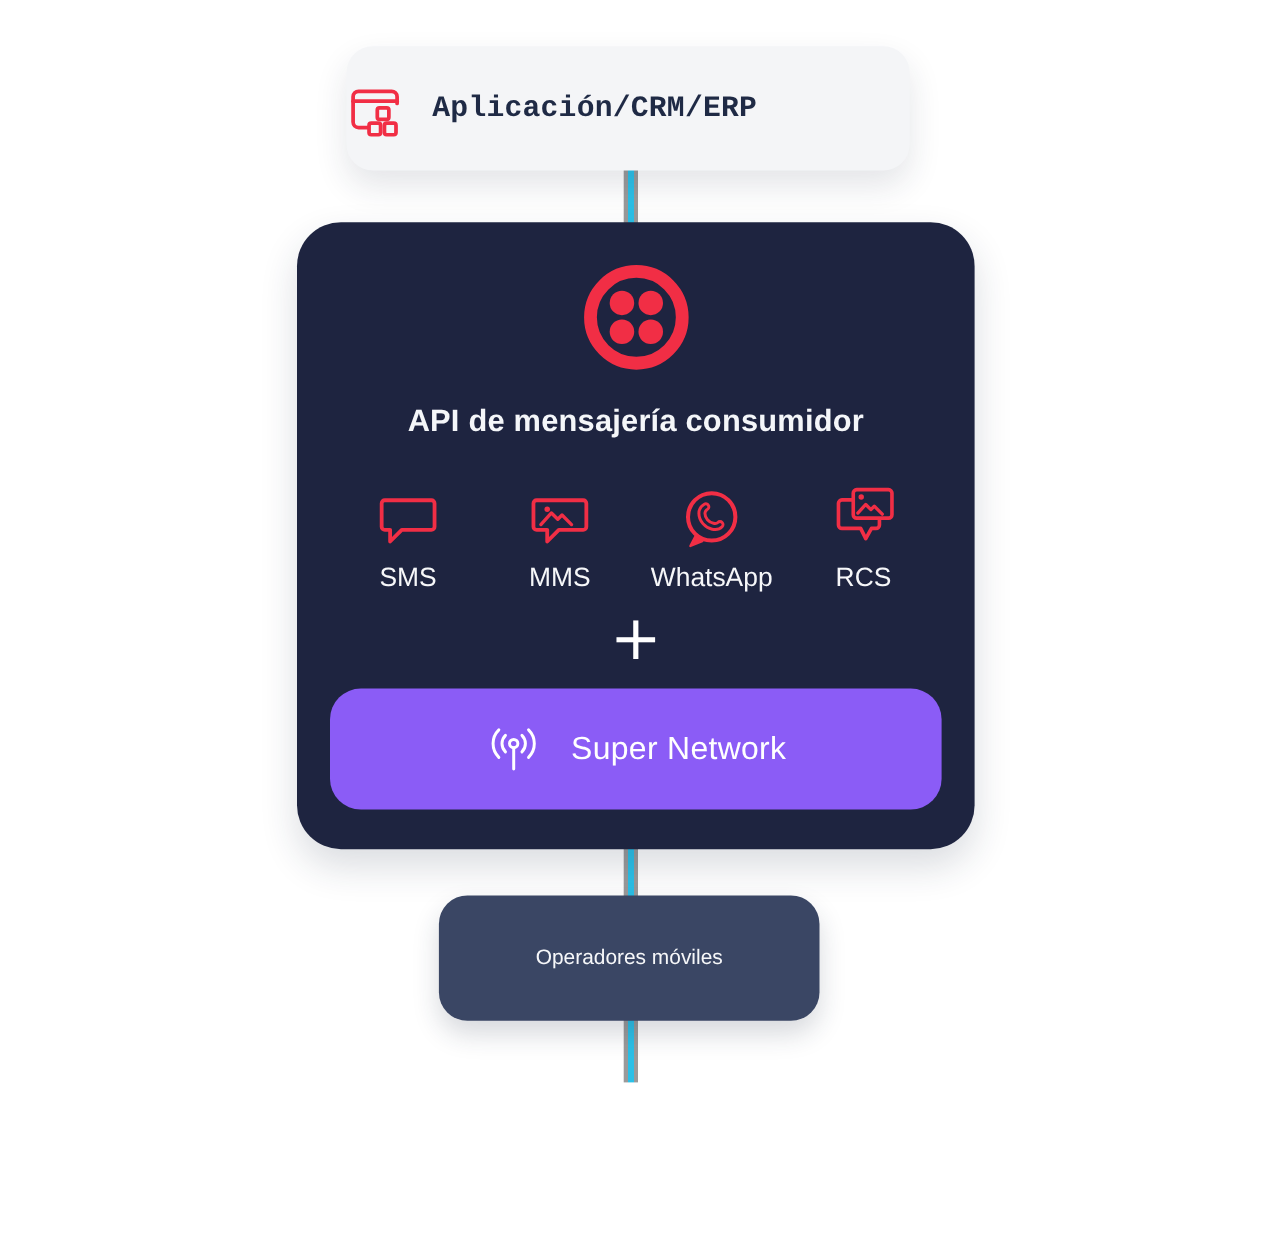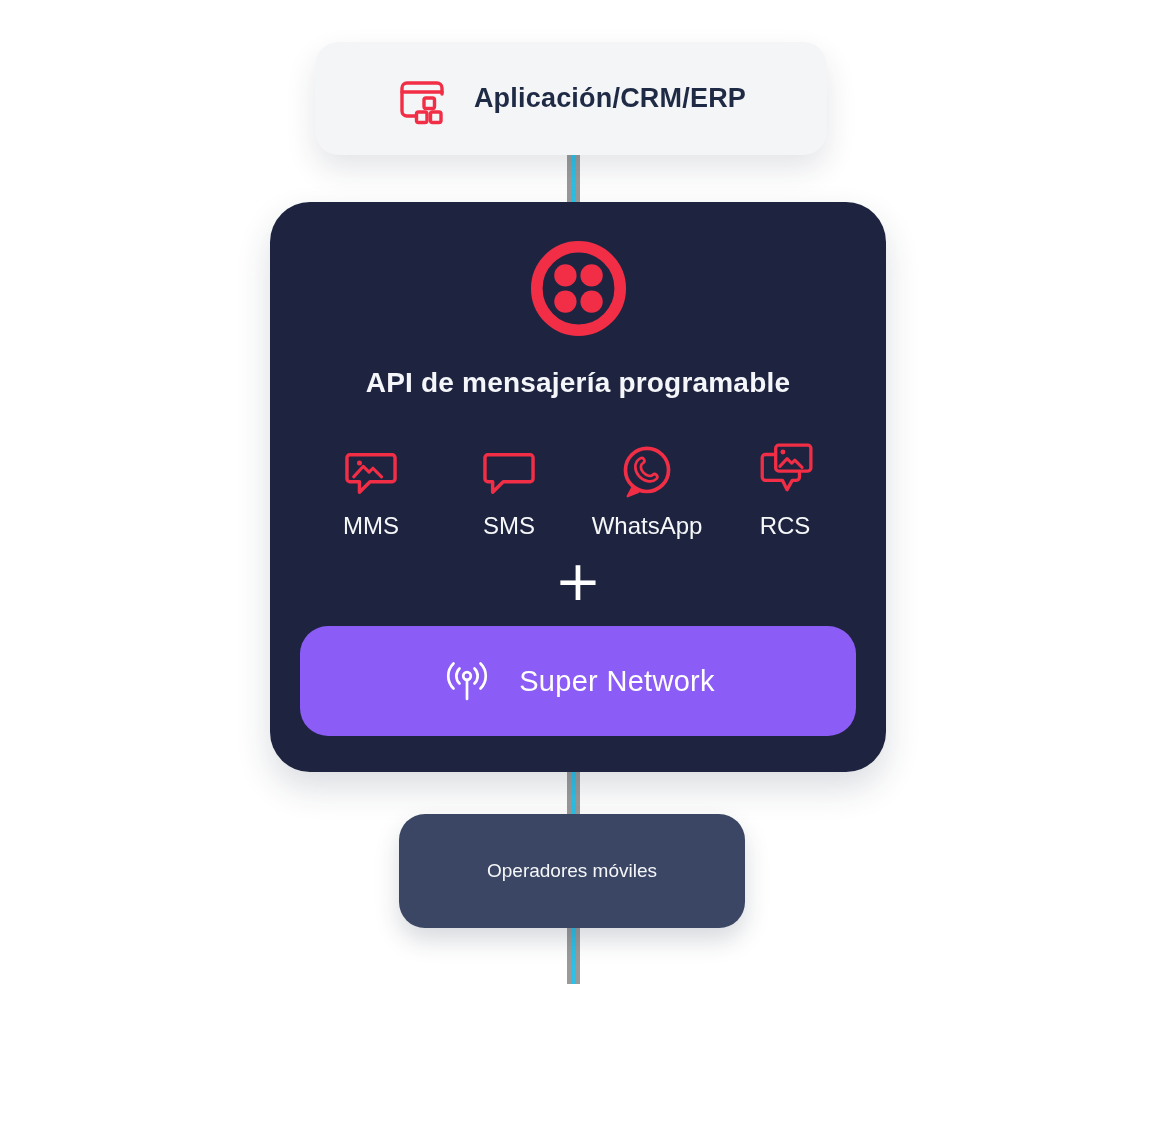--- a/index.html
+++ b/index.html
@@ -9,22 +9,22 @@
   
   .connector{position:absolute;left:567px;width:13px;z-index:0;
     background:linear-gradient(90deg,#9A9A9A 0 4px,#2BC0E7 4px 9px,#9A9A9A 9px 13px);}
   .c1{top:148px;height:62px;}
   .c2{top:762px;height:58px;}
   .c3{top:918px;height:66px;}
 
   
   .topbox{position:absolute;left:315px;top:42px;width:512px;height:113px;
     background:#F4F5F7;border-radius:24px;z-index:2;
-    display:flex;align-items:center;justify-content:center;gap:26px;
-    box-shadow:0 14px 30px rgba(31,42,69,.12);}
+    display:flex;align-items:center;justify-content:flex-start;gap:26px;
+    box-shadow:0 14px 30px rgba(31,42,69,.12);font-family:Liberation Mono, monospace;}
   .topbox .label{font-size:27px;font-weight:700;color:#1F2A45;letter-spacing:.2px;}
 
   
   .card{position:absolute;left:270px;top:202px;width:616px;height:570px;
     background:#1E2440;border-radius:40px;z-index:2;
     display:flex;flex-direction:column;align-items:center;
     box-shadow:0 16px 34px rgba(31,42,69,.16);}
   .logo-box{margin-top:38px;height:97px;display:flex;align-items:center;}
   .card-title{margin-top:30px;font-size:28px;font-weight:700;color:#F4F6F9;letter-spacing:.2px;}
 
@@ -76,42 +76,42 @@
     <div class="logo-box">
       <svg width="97" height="97" viewBox="0 0 100 100">
         <circle cx="50" cy="50" r="43" fill="none" stroke="#F12E45" stroke-width="12"></circle>
         <circle cx="36.5" cy="36.5" r="11.5" fill="#F12E45"></circle>
         <circle cx="63.5" cy="36.5" r="11.5" fill="#F12E45"></circle>
         <circle cx="36.5" cy="63.5" r="11.5" fill="#F12E45"></circle>
         <circle cx="63.5" cy="63.5" r="11.5" fill="#F12E45"></circle>
       </svg>
     </div>
 
-    <div class="card-title">API de mensajería programable</div>
+    <div class="card-title">API de mensajería consumidor</div>
 
     <div class="channels">
+
+      <div class="channel">
+        <span class="icon-box">
+          <svg width="58" height="50" viewBox="0 0 60 52" fill="none" stroke="#F12E45" stroke-width="3.6" stroke-linecap="round" stroke-linejoin="round">
+            <path d="M52 6 H8 a3 3 0 0 0 -3 3 v22 a3 3 0 0 0 3 3 h5 v11 l11 -11 h28 a3 3 0 0 0 3 -3 V9 a3 3 0 0 0 -3 -3 z"></path>
+          </svg>
+        </span>
+        <span class="label">SMS</span>
+      </div>
 
       <div class="channel">
         <span class="icon-box">
           <svg width="58" height="50" viewBox="0 0 60 52" fill="none" stroke="#F12E45" stroke-width="3.6" stroke-linecap="round" stroke-linejoin="round">
             <path d="M52 6 H8 a3 3 0 0 0 -3 3 v22 a3 3 0 0 0 3 3 h10 v11 l11 -11 h23 a3 3 0 0 0 3 -3 V9 a3 3 0 0 0 -3 -3 z"></path>
             <circle cx="18" cy="14.5" r="2.6" fill="#F12E45" stroke="none"></circle>
             <path d="M12 29 L22 18 L28 24 L32 20 L41 29" stroke-width="3.2"></path>
           </svg>
         </span>
         <span class="label">MMS</span>
-      </div>
-
-      <div class="channel">
-        <span class="icon-box">
-          <svg width="58" height="50" viewBox="0 0 60 52" fill="none" stroke="#F12E45" stroke-width="3.6" stroke-linecap="round" stroke-linejoin="round">
-            <path d="M52 6 H8 a3 3 0 0 0 -3 3 v22 a3 3 0 0 0 3 3 h5 v11 l11 -11 h28 a3 3 0 0 0 3 -3 V9 a3 3 0 0 0 -3 -3 z"></path>
-          </svg>
-        </span>
-        <span class="label">SMS</span>
       </div>
 
       <div class="channel">
         <span class="icon-box">
           <svg width="56" height="56" viewBox="0 0 52 52" fill="none" stroke-linecap="round" stroke-linejoin="round">
             <circle cx="26" cy="25" r="20" stroke="#F12E45" stroke-width="3.4"></circle>
             <path d="M12.5 41 L8 49.5 L18 45.5 Z" fill="#F12E45" stroke="#F12E45" stroke-width="2"></path>
             <path d="M21 16.5 c-4.5 2.5 -4 8.5 -0.5 12.5 c3.5 4 9.5 5.5 12.5 2.5" stroke="#F12E45" stroke-width="7.6"></path>
             <path d="M21 16.5 c-4.5 2.5 -4 8.5 -0.5 12.5 c3.5 4 9.5 5.5 12.5 2.5" stroke="#1E2440" stroke-width="2.6"></path>
           </svg>

